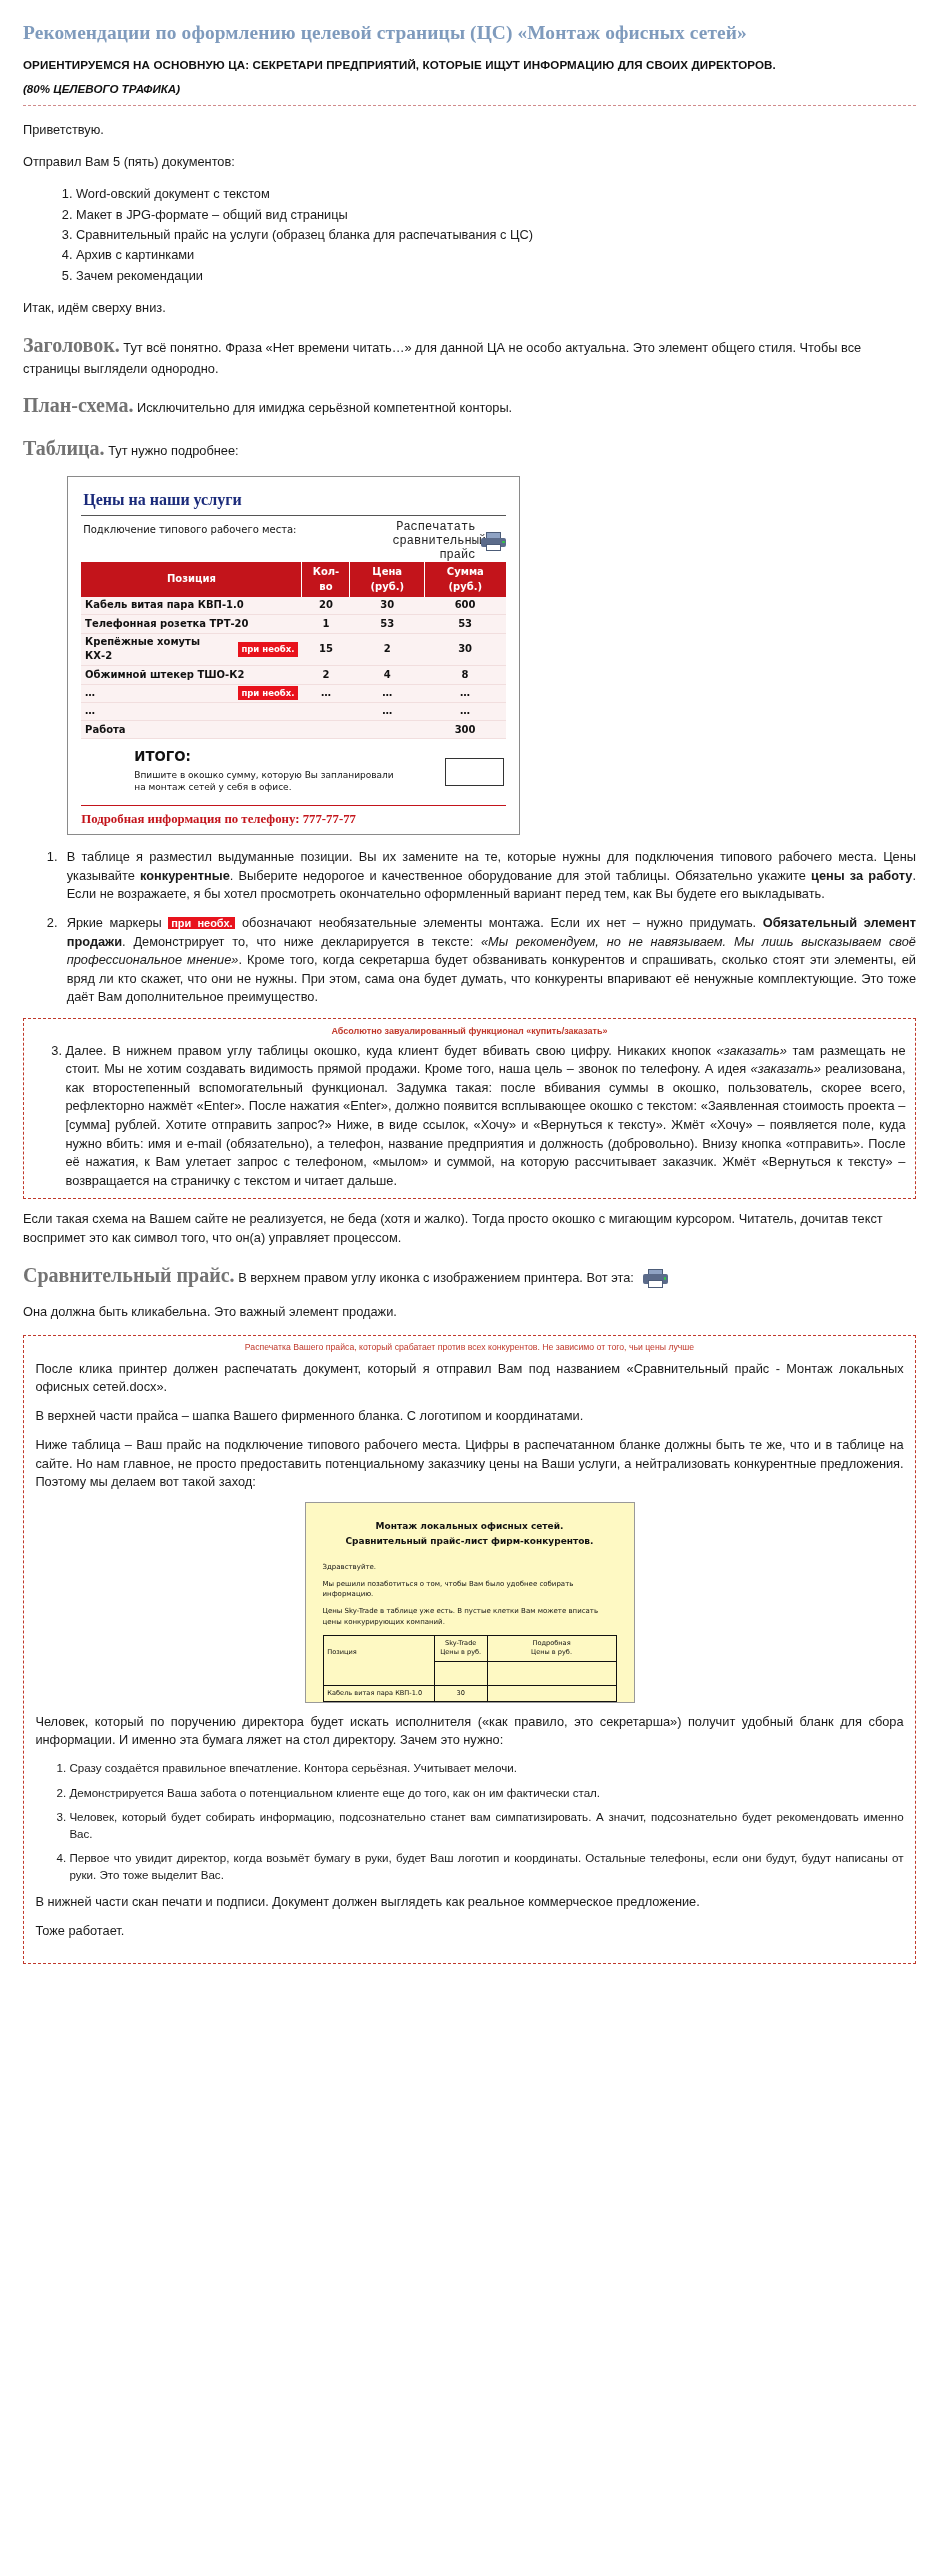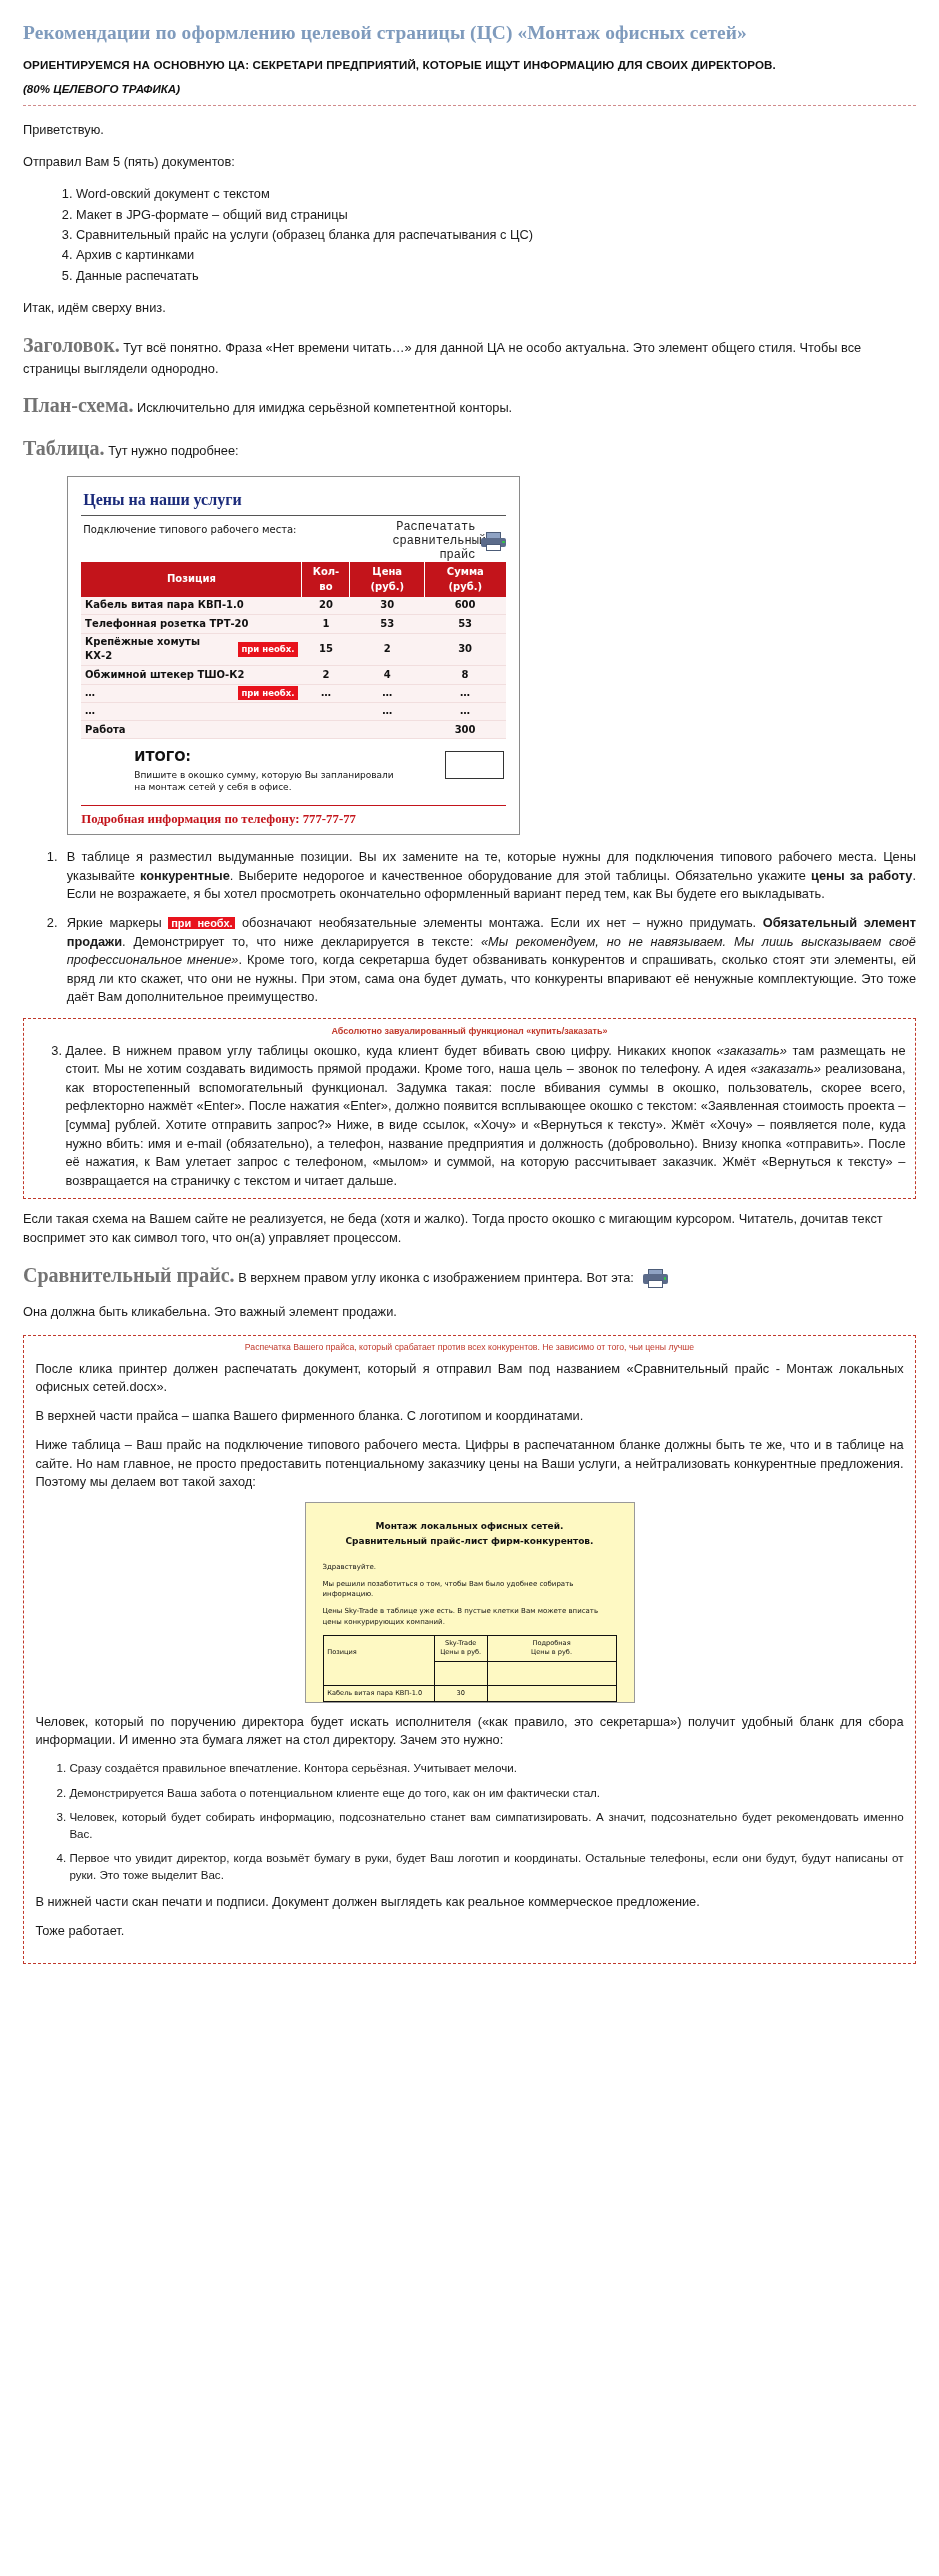--- a/index.html
+++ b/index.html
@@ -117,21 +117,21 @@
     font-weight: bold;
     padding: 0.9px 3.8px;
     margin-left: 7.6px;
     white-space: nowrap;
     vertical-align: middle;
   }
   .pos-inner { display:flex; align-items:center; justify-content:space-between; }
 
   .itogo-block {
     display: flex;
-    align-items: flex-start;
+    align-items: center;
     justify-content: space-between;
     padding: 7.6px 1.9px 7.6px 53px;
     background: #ffffff;
   }
   .itogo-label {
     font-size: 13.3px; font-weight: bold; color:#111; margin-bottom: 2.8px;
   }
   .itogo-text { font-size: 9px; color: #111; line-height: 1.35; max-width: 265px; }
   .itogo-input {
     width: 59px; height: 28px; border: 0.9px solid #333; background:#fff; margin-top:3.8px;
@@ -224,21 +224,21 @@
   <hr class="dashed-sep">
 
   <p class="body-text">Приветствую.</p>
   <p class="body-text">Отправил Вам 5 (пять) документов:</p>
 
   <ol class="doc-list">
     <li>Word-овский документ с текстом</li>
     <li>Макет в JPG-формате – общий вид страницы</li>
     <li>Сравнительный прайс на услуги (образец бланка для распечатывания с ЦС)</li>
     <li>Архив с картинками</li>
-    <li>Данные распечатать</li>
+    <li>Зачем рекомендации</li>
   </ol>
 
   <p class="body-text">Итак, идём сверху вниз.</p>
 
   <p class="body-text">
     <span class="blue-lead">Заголовок.</span><span> Тут всё понятно. Фраза «Нет времени читать…» для данной ЦА не особо актуальна. Это элемент общего стиля. Чтобы все страницы выглядели однородно.</span>
   </p>
 
   <p class="body-text">
     <span class="blue-lead">План-схема.</span><span> Исключительно для имиджа серьёзной компетентной конторы.</span>

